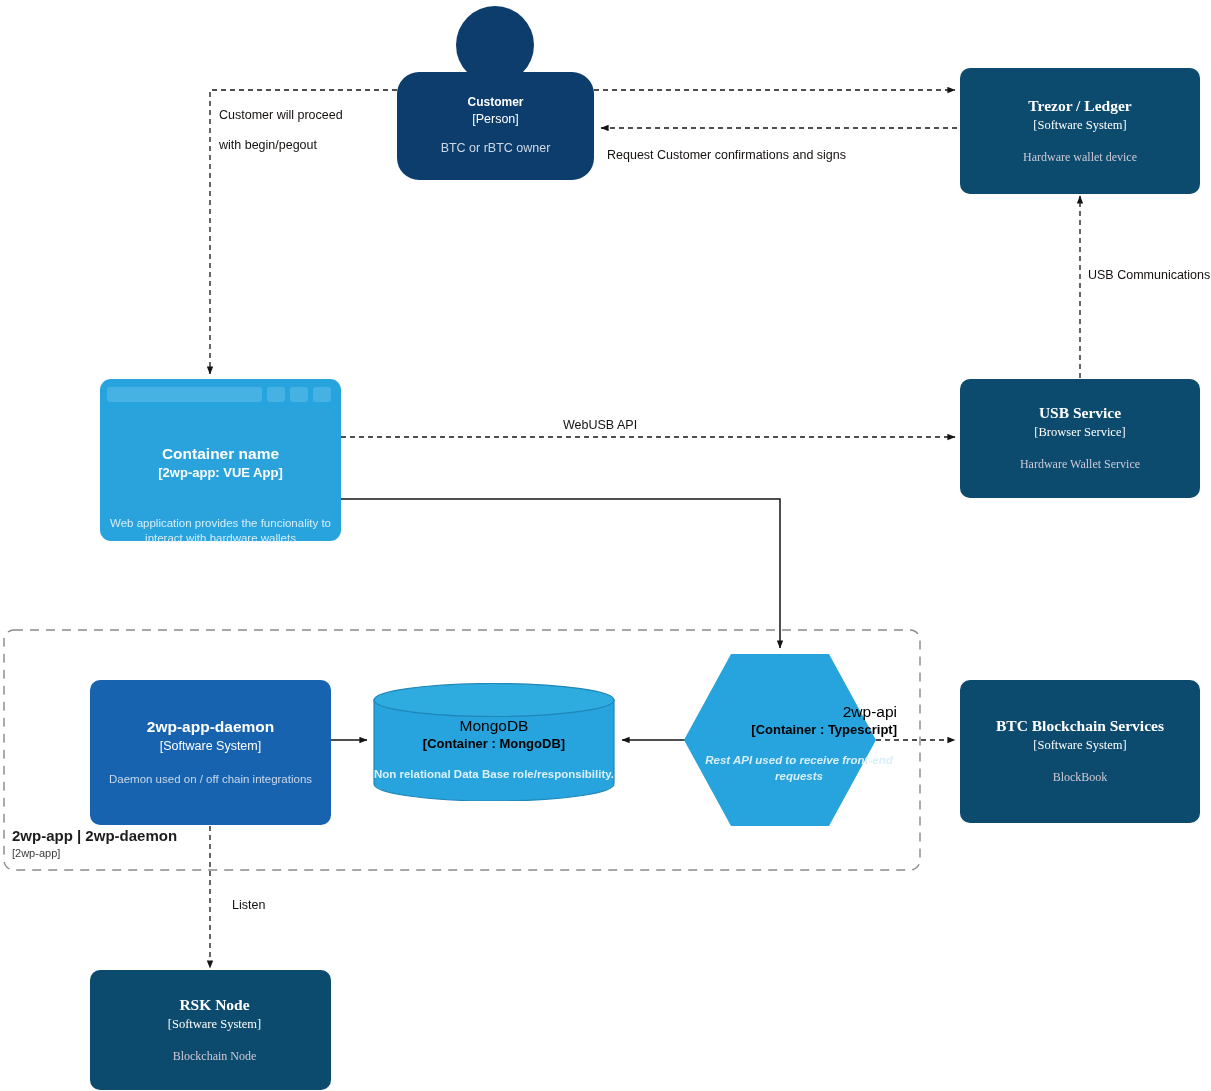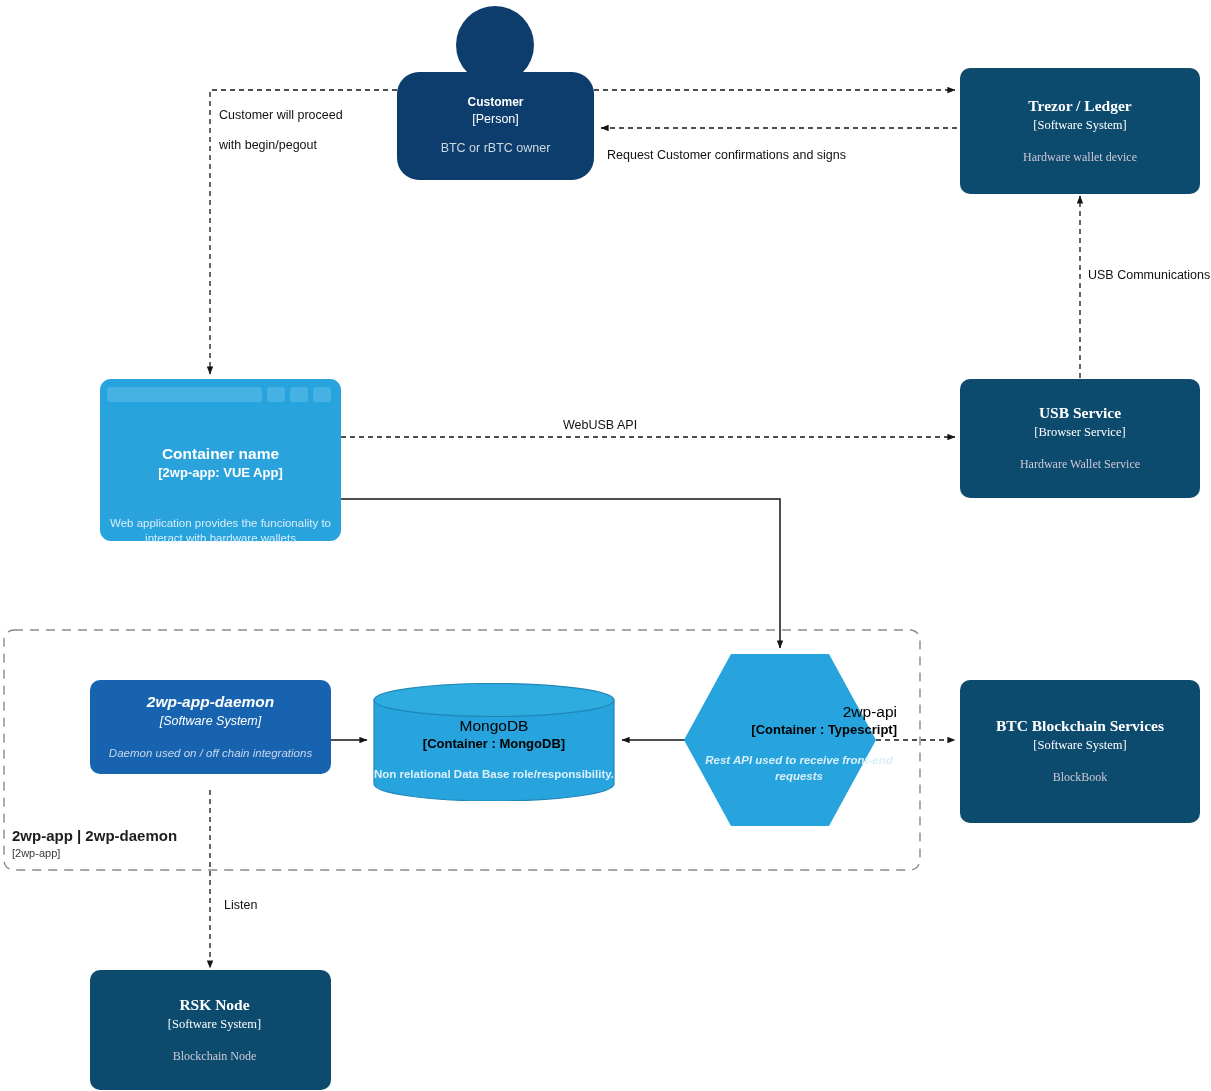--- a/index.html
+++ b/index.html
@@ -247,21 +247,21 @@
       <div class="n-desc">Web application provides the funcionality to interact with hardware wallets</div>
     </div>
   </div>
 
   <div class="node sys" style="left:960px; top:379px; width:240px; height:119px;">
     <div class="n-title">USB Service</div>
     <div class="n-type">[Browser Service]</div>
     <div class="n-desc">Hardware Wallet Service</div>
   </div>
 
-  <div class="node sys-blue" style="left:90px; top:680px; width:241px; height:94px;font-style:italic;">
+  <div class="node sys-blue" style="left:90px; top:680px; width:241px; height:145px;">
     <div class="n-title">2wp-app-daemon</div>
     <div class="n-type">[Software System]</div>
     <div class="n-desc">Daemon used on / off chain integrations</div>
   </div>
 
   <div class="cyl-wrap" style="left:373px; top:683px; width:242px; height:118px;">
     <svg width="242" height="118" viewBox="0 0 242 118">
       <path d="M1,17 L1,101 A120,17 0 0 0 241,101 L241,17 Z" fill="#27a3dd" stroke="#1f86b8" stroke-width="1.2"></path>
       <ellipse cx="121" cy="17" rx="120" ry="16.5" fill="#2facdf" stroke="#1f86b8" stroke-width="1.2"></ellipse>
     </svg>
@@ -299,18 +299,18 @@
   <div class="edge-label" style="left:607px; top:146px;">Request Customer confirmations and signs</div>
 
   <div class="edge-label" style="left:219px; top:106px;">Customer will proceed</div>
 
   <div class="edge-label" style="left:219px; top:136px;">with begin/pegout</div>
 
   <div class="edge-label" style="left:1088px; top:266px;">USB Communications</div>
 
   <div class="edge-label" style="left:563px; top:416px;">WebUSB API</div>
 
-  <div class="edge-label" style="left:224px; top:896px;">Listen</div>
+  <div class="edge-label" style="left:232px; top:896px;">Listen</div>
 
   <div class="boundary-title" style="left:12px; top:827px;">2wp-app | 2wp-daemon</div>
   <div class="boundary-sub" style="left:12px; top:847px;">[2wp-app]</div>
 
 </div>
 
 </body></html>

